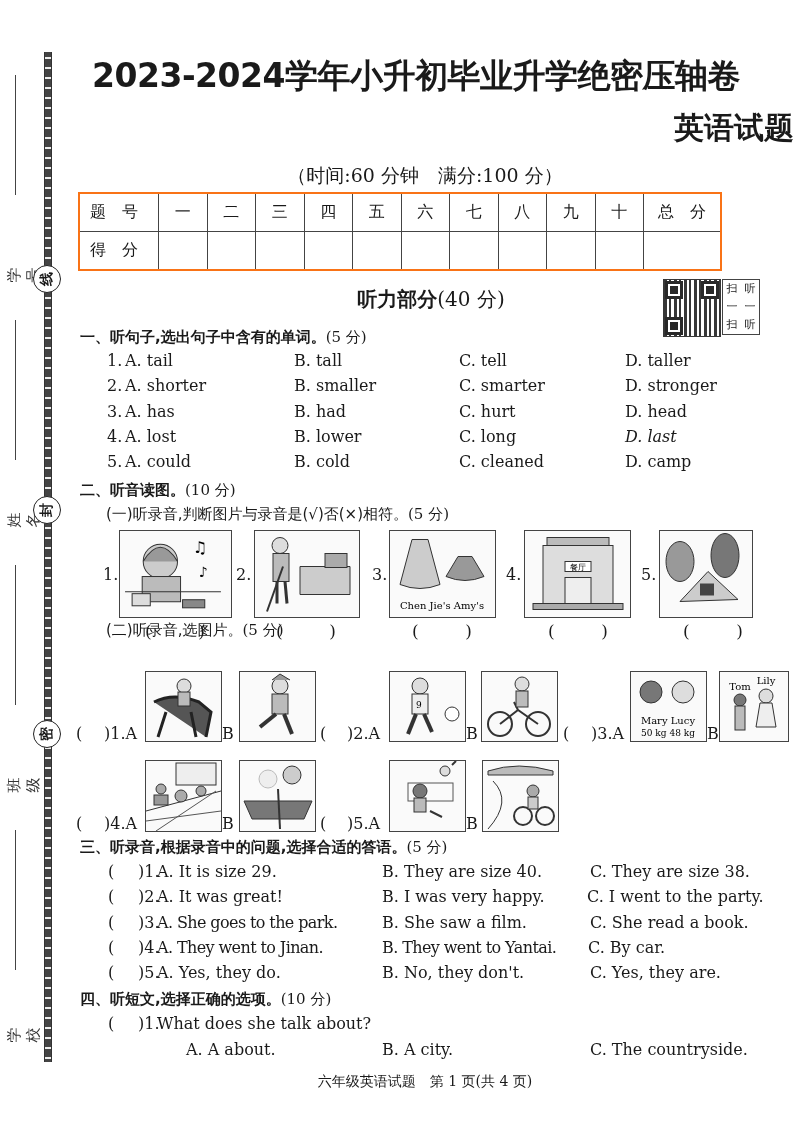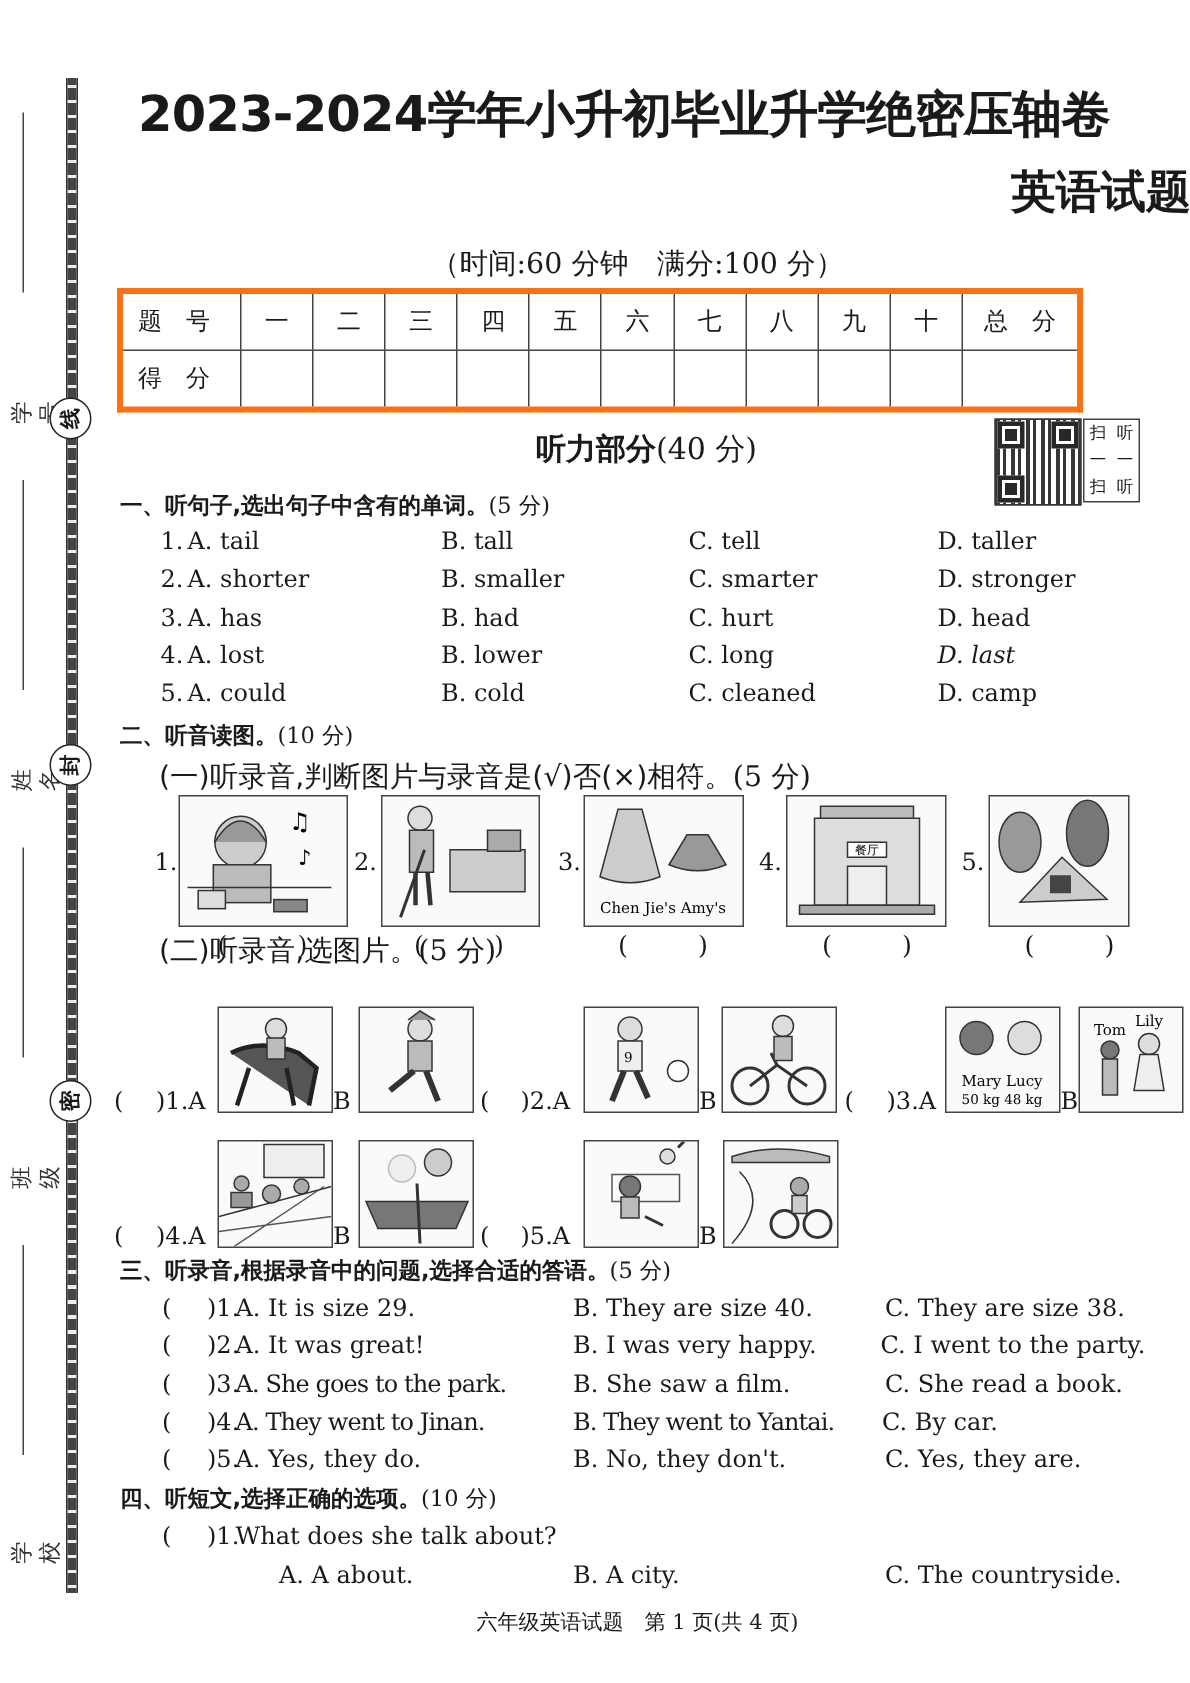--- a/index.html
+++ b/index.html
@@ -18,42 +18,42 @@
     color:#333; transform:rotate(-90deg); transform-origin:center; width:40px; text-align:center; letter-spacing:12px; }
   .margin-rule { position:absolute; left:15px; width:1px; background:#444; }
 
   .title { left:56px; top:54px; width:720px; text-align:center; font-family:"DejaVu Sans", sans-serif;
     font-size:33px; font-weight:bold; letter-spacing:-0.5px; }
   .subtitle { left:56px; top:108px; width:738px; text-align:right; font-family:"DejaVu Sans", sans-serif;
     font-size:30px; font-weight:bold; }
   .timeinfo { left:56px; top:163px; width:738px; text-align:center; font-size:19px; }
 
   table.score { position:absolute; left:78px; top:192px; width:644px; border-collapse:collapse;
-    border:4px solid #f97316; font-family:"DejaVu Sans", sans-serif; font-size:16px; }
+    border:2px solid #f97316; font-family:"DejaVu Sans", sans-serif; font-size:16px; }
   table.score td { border:1px solid #444; height:37px; text-align:center; padding:0; }
   table.score td.hd { width:78px; text-align:justify; }
   table.score td.hd span { display:flex; justify-content:space-between; padding:0 10px; }
 
   .listen-title { left:56px; top:286px; width:738px; text-align:center; font-size:20px; }
   .listen-title b { font-family:"DejaVu Sans", sans-serif; font-weight:bold;padding-left:12px; }
 
   .qr { left:663px; top:279px; width:56px; height:56px;
     background:
       repeating-linear-gradient(90deg, #222 0 3px, #fff 3px 5px, #222 5px 7px, #fff 7px 10px),
       #222;
     opacity:0.9; border:1px solid #222; }
   .qr .finder { position:absolute; width:12px; height:12px; border:3px solid #111; background:#fff; }
   .qr .finder::after { content:""; position:absolute; left:2px; top:2px; width:8px; height:8px; background:#111; }
   .scan-box { left:722px; top:279px; width:36px; height:54px; border:1px solid #444;
     font-family:"DejaVu Sans", sans-serif; font-size:11px; line-height:17px;
     display:grid; grid-template-columns:1fr 1fr; text-align:center; }
 
   .sec { font-family:"DejaVu Sans", sans-serif; font-weight:bold; font-size:15px; }
   .sec .pts { font-family:"DejaVu Serif", serif; font-weight:normal; }
-  .sub { font-family:"DejaVu Sans", sans-serif; font-size:19px; }
+  .sub { font-family:"DejaVu Sans", sans-serif; font-size:15px; }
   .sub .pts { font-family:"DejaVu Serif", serif; }
   .opt { font-size:16px; white-space:nowrap; }
 
   .pic { position:absolute; border:1.5px solid #444; background:#fafafa; overflow:hidden; }
   .pic svg { width:100%; height:100%; display:block; }
   .num { position:absolute; font-size:16px; }
   .paren { position:absolute; font-size:17px; width:60px; display:flex; justify-content:space-between; }
 
   .footer { left:56px; top:1073px; width:738px; text-align:center; font-size:14px; }
 </style>

